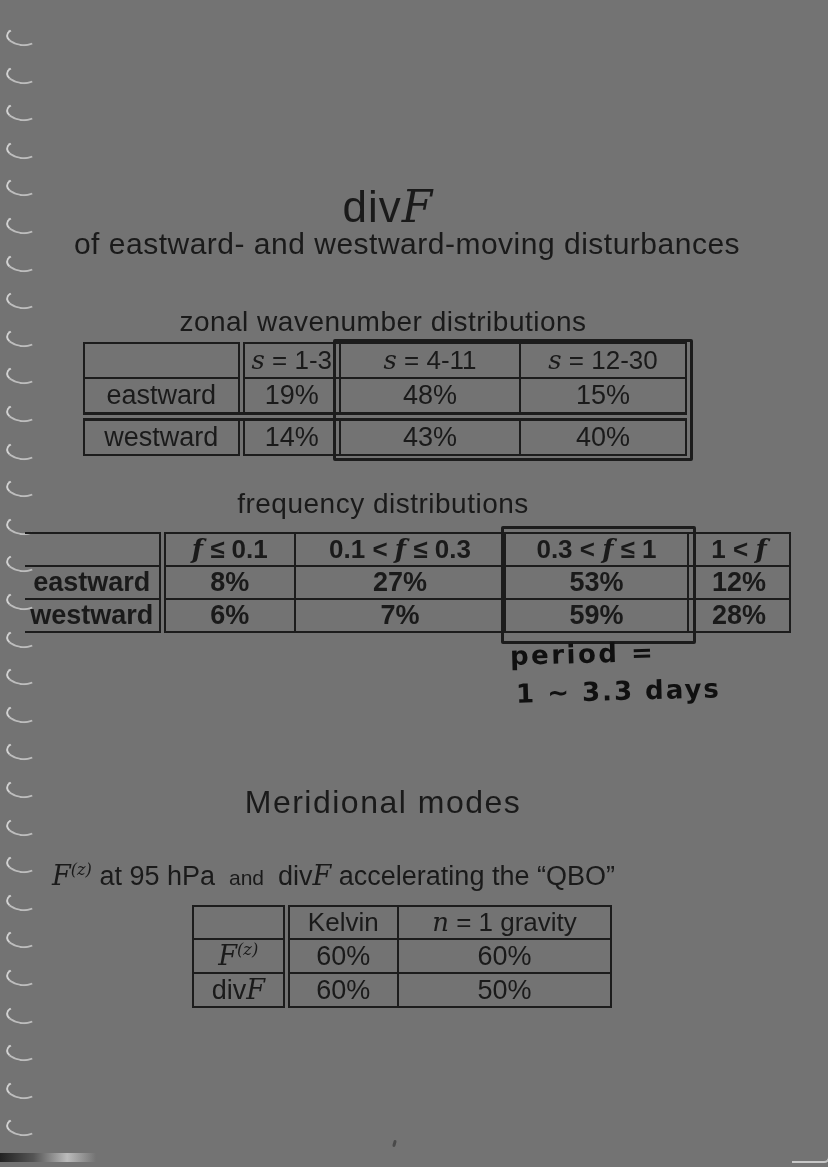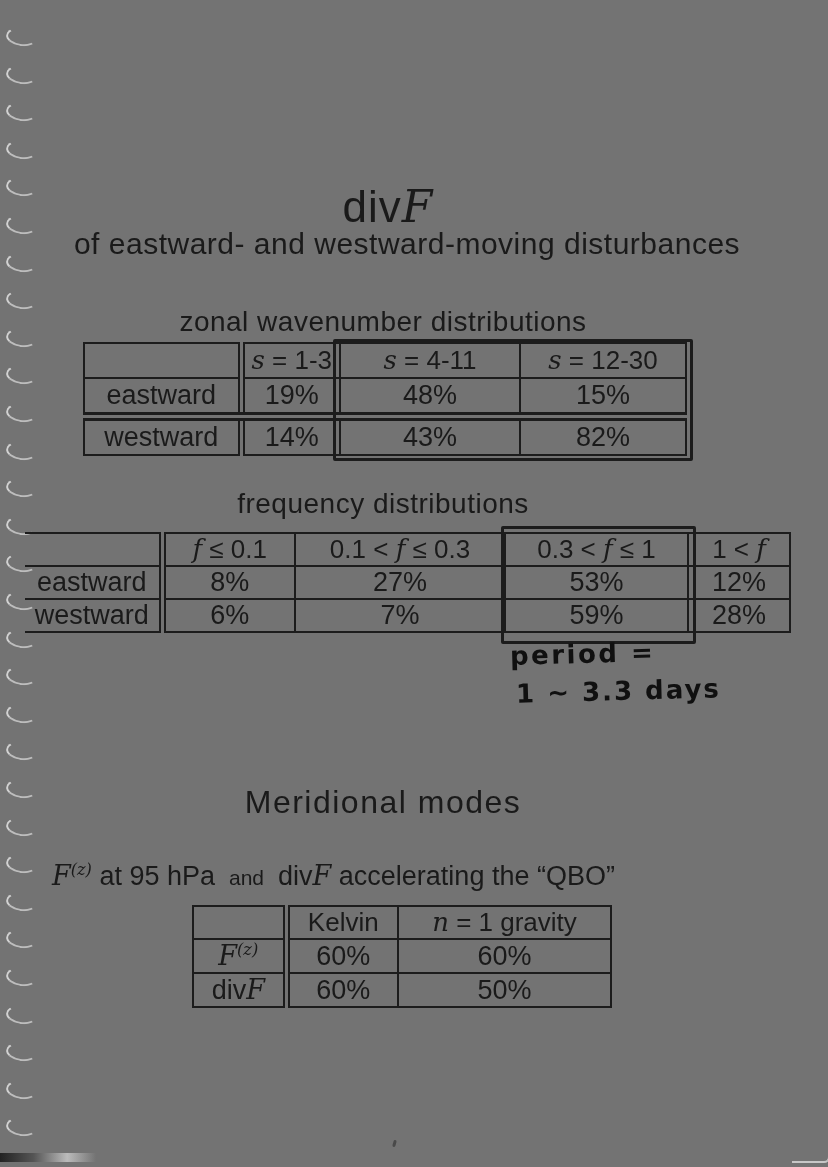--- a/index.html
+++ b/index.html
@@ -35,21 +35,21 @@
     border:2px solid #1c1c1c; text-align:center; vertical-align:middle;
     padding:0 4px; font-size:27px; overflow:hidden; white-space:nowrap;margin-top:40px;
   }
   table.sct td.hdr { font-size:26px; }
   td.dblr { border-right:7px double #1c1c1c !important; }
   tr.dblb td { border-bottom:9px double #1c1c1c; }
 
   #t1 { left:83px; top:342px; width:602px; }
   #t1 td { height:33px; }
   #t2 { left:25px; top:532px; width:765px; }
-  #t2 td { height:31px; }
+  #t2 td { height:31px;font-weight:bold; }
   #t2 td.nol { border-left:none; }
   #t3 { left:192px; top:905px; width:418px; }
   #t3 td { height:31px; }
 
   .embox { position:absolute; border:3px solid #1c1c1c; border-radius:2px; pointer-events:none; }
   #em1 { left:333px; top:339px; width:354px; height:116px; }
   #em2 { left:501px; top:526px; width:189px; height:112px; }
 
   .hand {
     position:absolute; color:#101010; font-weight:600;
@@ -127,21 +127,21 @@
     <tr class="dblb">
       <td class="dblr">eastward</td>
       <td>19%</td>
       <td>48%</td>
       <td>15%</td>
     </tr>
     <tr>
       <td class="dblr">westward</td>
       <td>14%</td>
       <td>43%</td>
-      <td>82%</td>
+      <td>40%</td>
     </tr>
   </tbody>
     </table>
   <div class="embox" id="em1"></div>
 
   <div class="abs ctr caption cap2">frequency distributions</div>
 
   <table class="sct" id="t2">
     <colgroup>
         <col style="width:137px">

